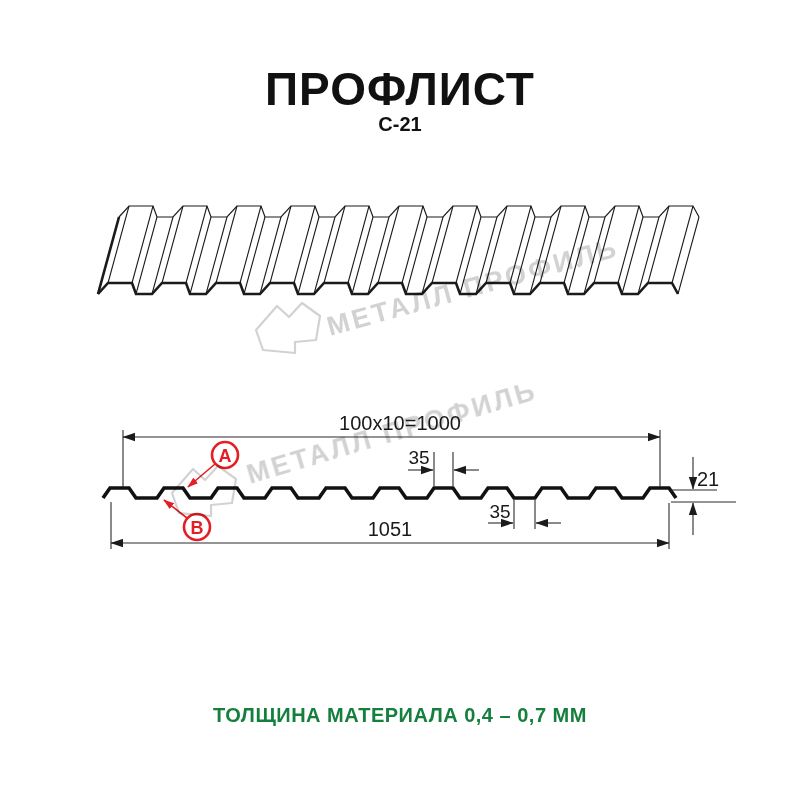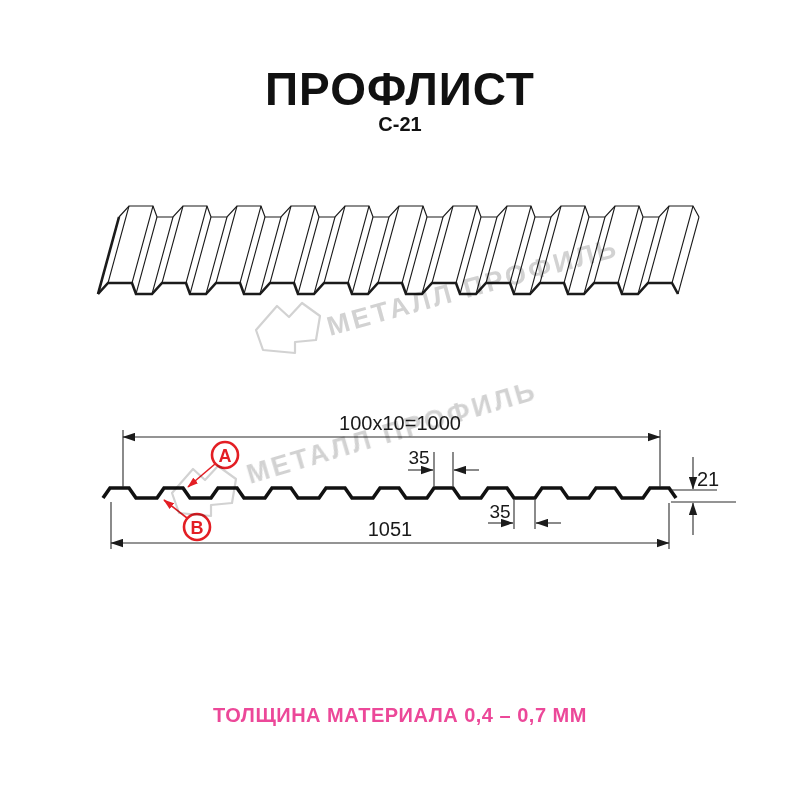--- a/index.html
+++ b/index.html
@@ -3,21 +3,21 @@
 <meta charset="utf-8">
 <style>
   html,body{margin:0;padding:0;background:#fff;}
   #stage{position:relative;width:736px;height:800px;background:#fff;overflow:hidden;
          font-family:"Liberation Sans",sans-serif;}
   .title{position:absolute;left:0;top:62px;width:800px;text-align:center;
          font-size:46px;font-weight:bold;letter-spacing:1px;color:#111;}
   .subtitle{position:absolute;left:0;top:113px;width:800px;text-align:center;
          font-size:20px;font-weight:600;color:#111;}
   .footer{position:absolute;left:0;top:704px;width:800px;text-align:center;
-         font-size:20px;font-weight:600;color:#ec4899;letter-spacing:0.5px;}
+         font-size:20px;font-weight:600;color:#15803d;letter-spacing:0.5px;}
   svg text{font-family:"Liberation Sans",sans-serif;}
   .dimtxt{font-size:20px;fill:#1a1a1a;}
   .dimtxt-s{font-size:19px;fill:#1a1a1a;}
   .mark-letter{font-size:18px;font-weight:600;fill:#e31e24;}
   .wm{mix-blend-mode:multiply;}
   .wmtext{font-size:27px;font-weight:bold;letter-spacing:3px;fill:#d2d2d2;}
 </style>
 </head>
 <body>
 

